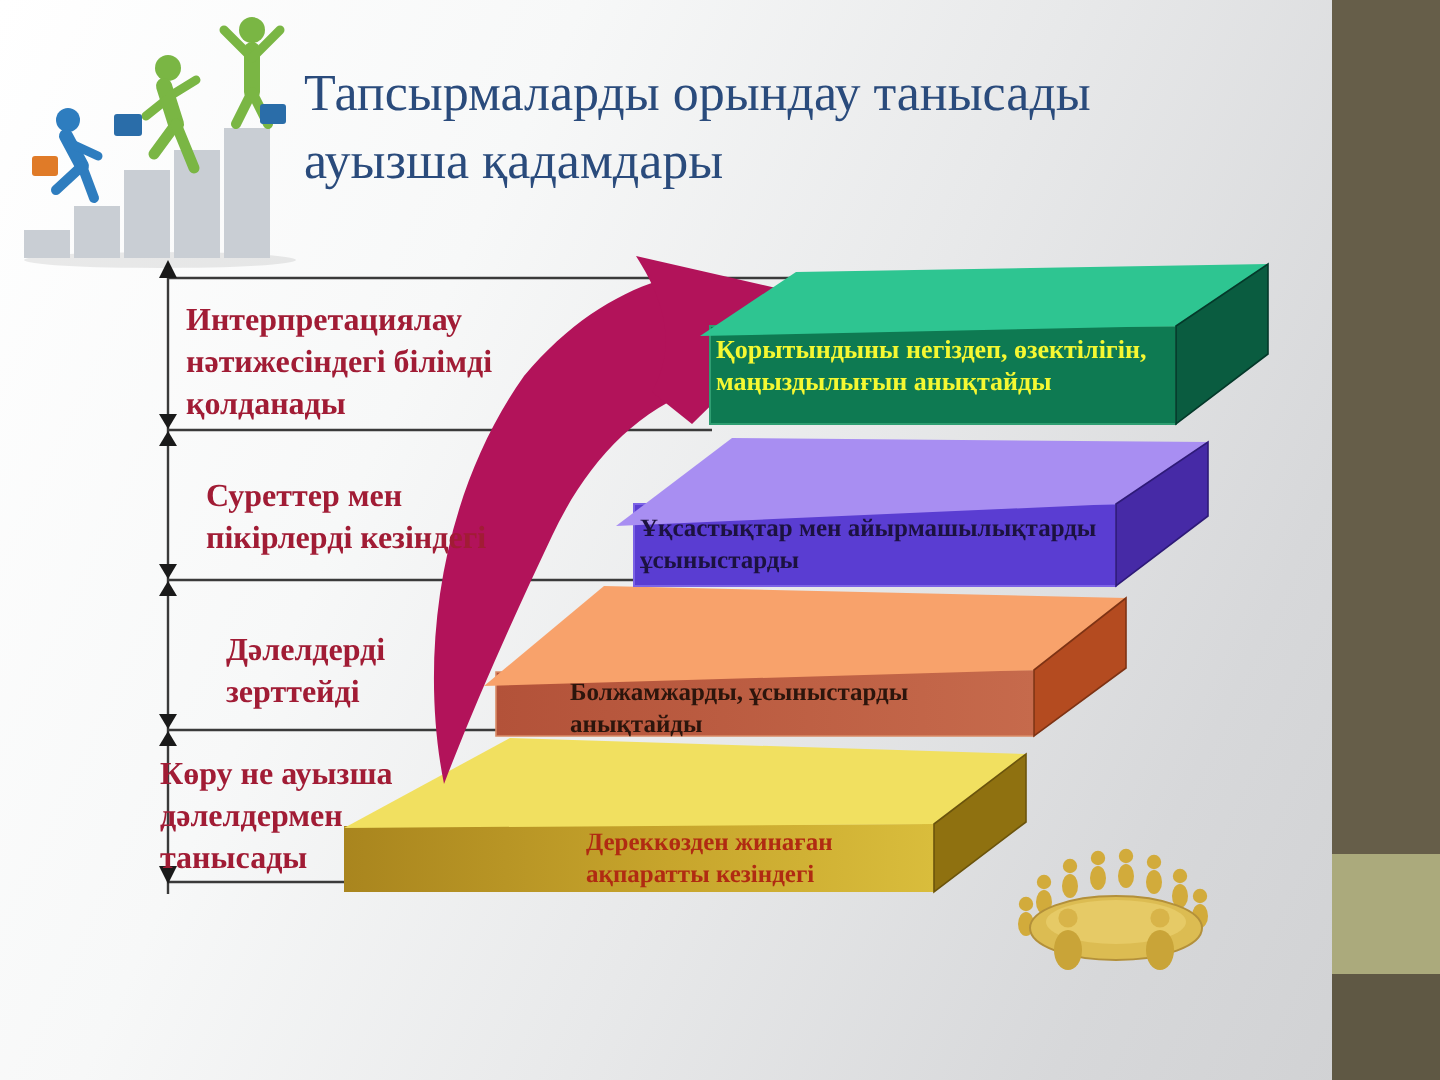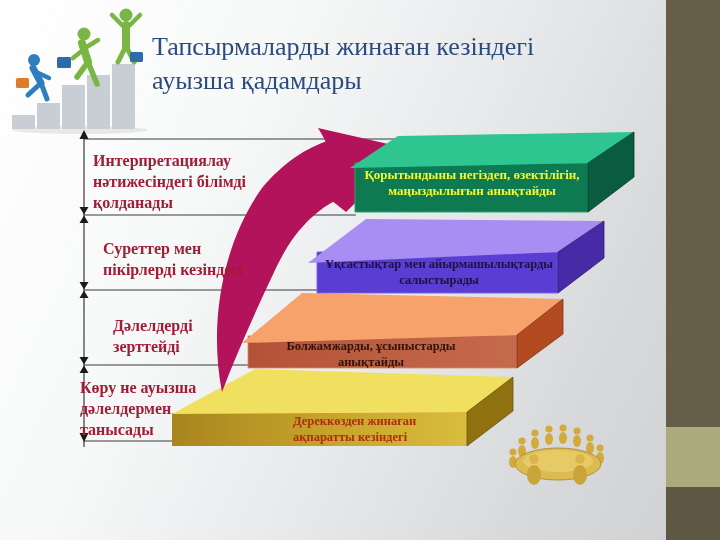--- a/index.html
+++ b/index.html
@@ -16,21 +16,21 @@
   }
   .axis-label{
     position:absolute;color:#a11c35;font-weight:bold;font-size:16px;line-height:1.3;
     font-family:"Liberation Serif",serif;
   }
   .lbl-0{left:93px;top:151px;width:158px;}
   .lbl-1{left:103px;top:239px;width:152px;}
   .lbl-2{left:113px;top:316px;width:100px;}
   .lbl-3{left:80px;top:378px;width:130px;}
   .step-text{
-    position:absolute;font-weight:bold;text-align:center;line-height:1.24;
+    position:absolute;font-weight:bold;text-align:left;line-height:1.24;
     font-family:"Liberation Serif",serif;
   }
   .st-green {left:358px;top:167px;width:228px;font-size:13px;color:#f5f832;}
   .st-purple{left:320px;top:257px;width:238px;font-size:12.5px;color:#1c1240;}
   .st-orange{left:285px;top:339px;width:172px;font-size:12.5px;color:#2c150c;}
   .st-yellow{left:293px;top:414px;width:166px;font-size:12.5px;color:#b02b12;text-align:left;}
   .side-band{position:absolute;left:666px;top:0;width:54px;height:540px;}
   .band-seg{position:absolute;left:0;width:54px;}
   .seg-0{top:0;height:427px;background:#665e49;}
   .seg-1{top:427px;height:60px;background:#abaa7c;}
@@ -167,31 +167,31 @@
       <g>
         <circle cx="534" cy="459" r="4.8" fill="#d8b449"></circle>
           <ellipse cx="534" cy="475" rx="7" ry="10" fill="#c9a438"></ellipse>
         <circle cx="580" cy="459" r="4.8" fill="#d8b449"></circle>
           <ellipse cx="580" cy="475" rx="7" ry="10" fill="#c9a438"></ellipse>
       </g>
     </g>
   </svg>
 
   <div class="page-title">
-    <div>Тапсырмаларды жинаған кезіндегі</div>
+    <div>Тапсырмаларды орындау танысады</div>
     <div>ауызша қадамдары</div>
   </div>
 
   <div class="axis-label lbl-0">Интерпретациялау нәтижесіндегі білімді қолданады</div>
   <div class="axis-label lbl-1">Суреттер мен пікірлерді кезіндегі</div>
   <div class="axis-label lbl-2">Дәлелдерді зерттейді</div>
   <div class="axis-label lbl-3">Көру не ауызша дәлелдермен танысады</div>
 
   <div class="step-text st-green">Қорытындыны негіздеп, өзектілігін, маңыздылығын анықтайды</div>
-  <div class="step-text st-purple">Ұқсастықтар мен айырмашылықтарды салыстырады</div>
+  <div class="step-text st-purple">Ұқсастықтар мен айырмашылықтарды ұсыныстарды</div>
   <div class="step-text st-orange">Болжамжарды, ұсыныстарды анықтайды</div>
   <div class="step-text st-yellow">Дереккөзден жинаған ақпаратты кезіндегі</div>
 
   <div class="side-band">
     <div class="band-seg seg-0"></div>
     <div class="band-seg seg-1"></div>
     <div class="band-seg seg-2"></div>
   </div>
 
 </div>

